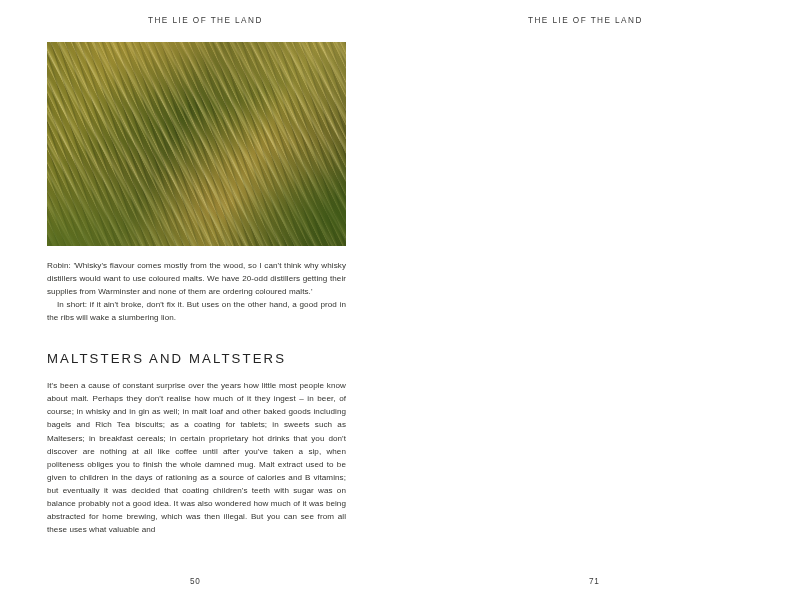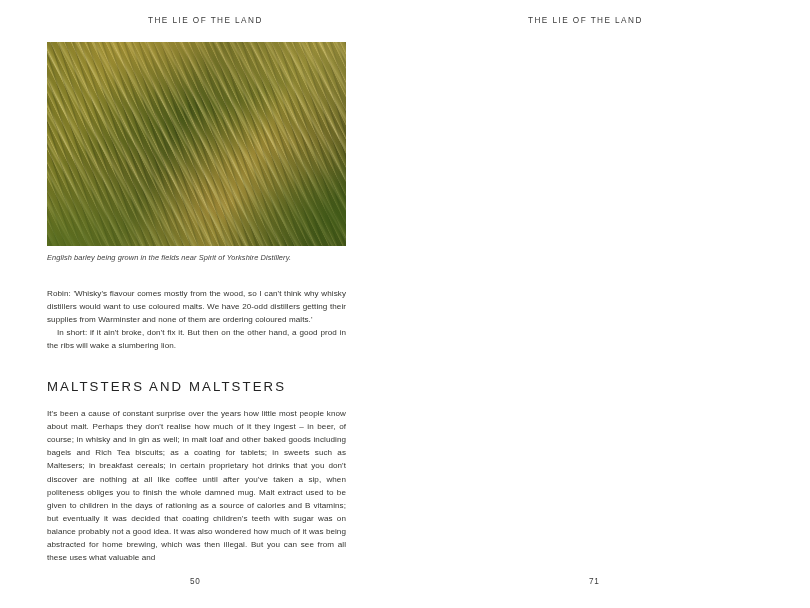--- a/index.html
+++ b/index.html
@@ -144,21 +144,21 @@
     font-size: 8.1px;
     line-height: 1.62;
     text-align: justify;
     color: #33332f;
     margin: 0;
     letter-spacing: 0.06px;
     -webkit-hyphens: none;
     hyphens: none;
   }
   .body-p + .body-p { text-indent: 10px; }
-  .quote-block { margin-top: 24px; }
+  .quote-block { margin-top: 13px; }
 
   .section-heading {
     font-size: 13.2px;
     letter-spacing: 2.1px;
     font-weight: 400;
     color: #232323;
     margin: 27px 0 13px 0;
     line-height: 1.1;
   }
 </style>
@@ -175,25 +175,24 @@
 
       <div class="photo">
         <div class="layer ph-base"></div>
         <div class="layer ph-streaks"></div>
         <div class="layer ph-streaks2"></div>
         <div class="layer ph-ears"></div>
         <div class="layer ph-green"></div>
         <div class="layer ph-vig"></div>
       </div>
 
-      <div class="caption">English barley being grown in the fields near Spirit of Yorkshire Distillery.</div>
 
       <div class="quote-block">
         <p class="body-p">Robin: 'Whisky's flavour comes mostly from the wood, so I can't think why whisky distillers would want to use coloured malts. We have 20-odd distillers getting their supplies from Warminster and none of them are ordering coloured malts.'</p>
-        <p class="body-p">In short: if it ain't broke, don't fix it. But then on the other hand, a good prod in the ribs will wake a slumbering lion.</p>
+        <p class="body-p">In short: if it ain't broke, don't fix it. But uses on the other hand, a good prod in the ribs will wake a slumbering lion.</p>
       </div>
 
       <h2 class="section-heading">MALTSTERS AND MALTSTERS</h2>
 
       <p class="body-p">It's been a cause of constant surprise over the years how little most people know about malt. Perhaps they don't realise how much of it they ingest – in beer, of course; in whisky and in gin as well; in malt loaf and other baked goods including bagels and Rich Tea biscuits; as a coating for tablets; in sweets such as Maltesers; in breakfast cereals; in certain proprietary hot drinks that you don't discover are nothing at all like coffee until after you've taken a sip, when politeness obliges you to finish the whole damned mug. Malt extract used to be given to children in the days of rationing as a source of calories and B vitamins; but eventually it was decided that coating children's teeth with sugar was on balance probably not a good idea. It was also wondered how much of it was being abstracted for home brewing, which was then illegal. But you can see from all these uses what valuable and</p>
 
     </div>
 
     <div class="folio">50</div>
   </div>

